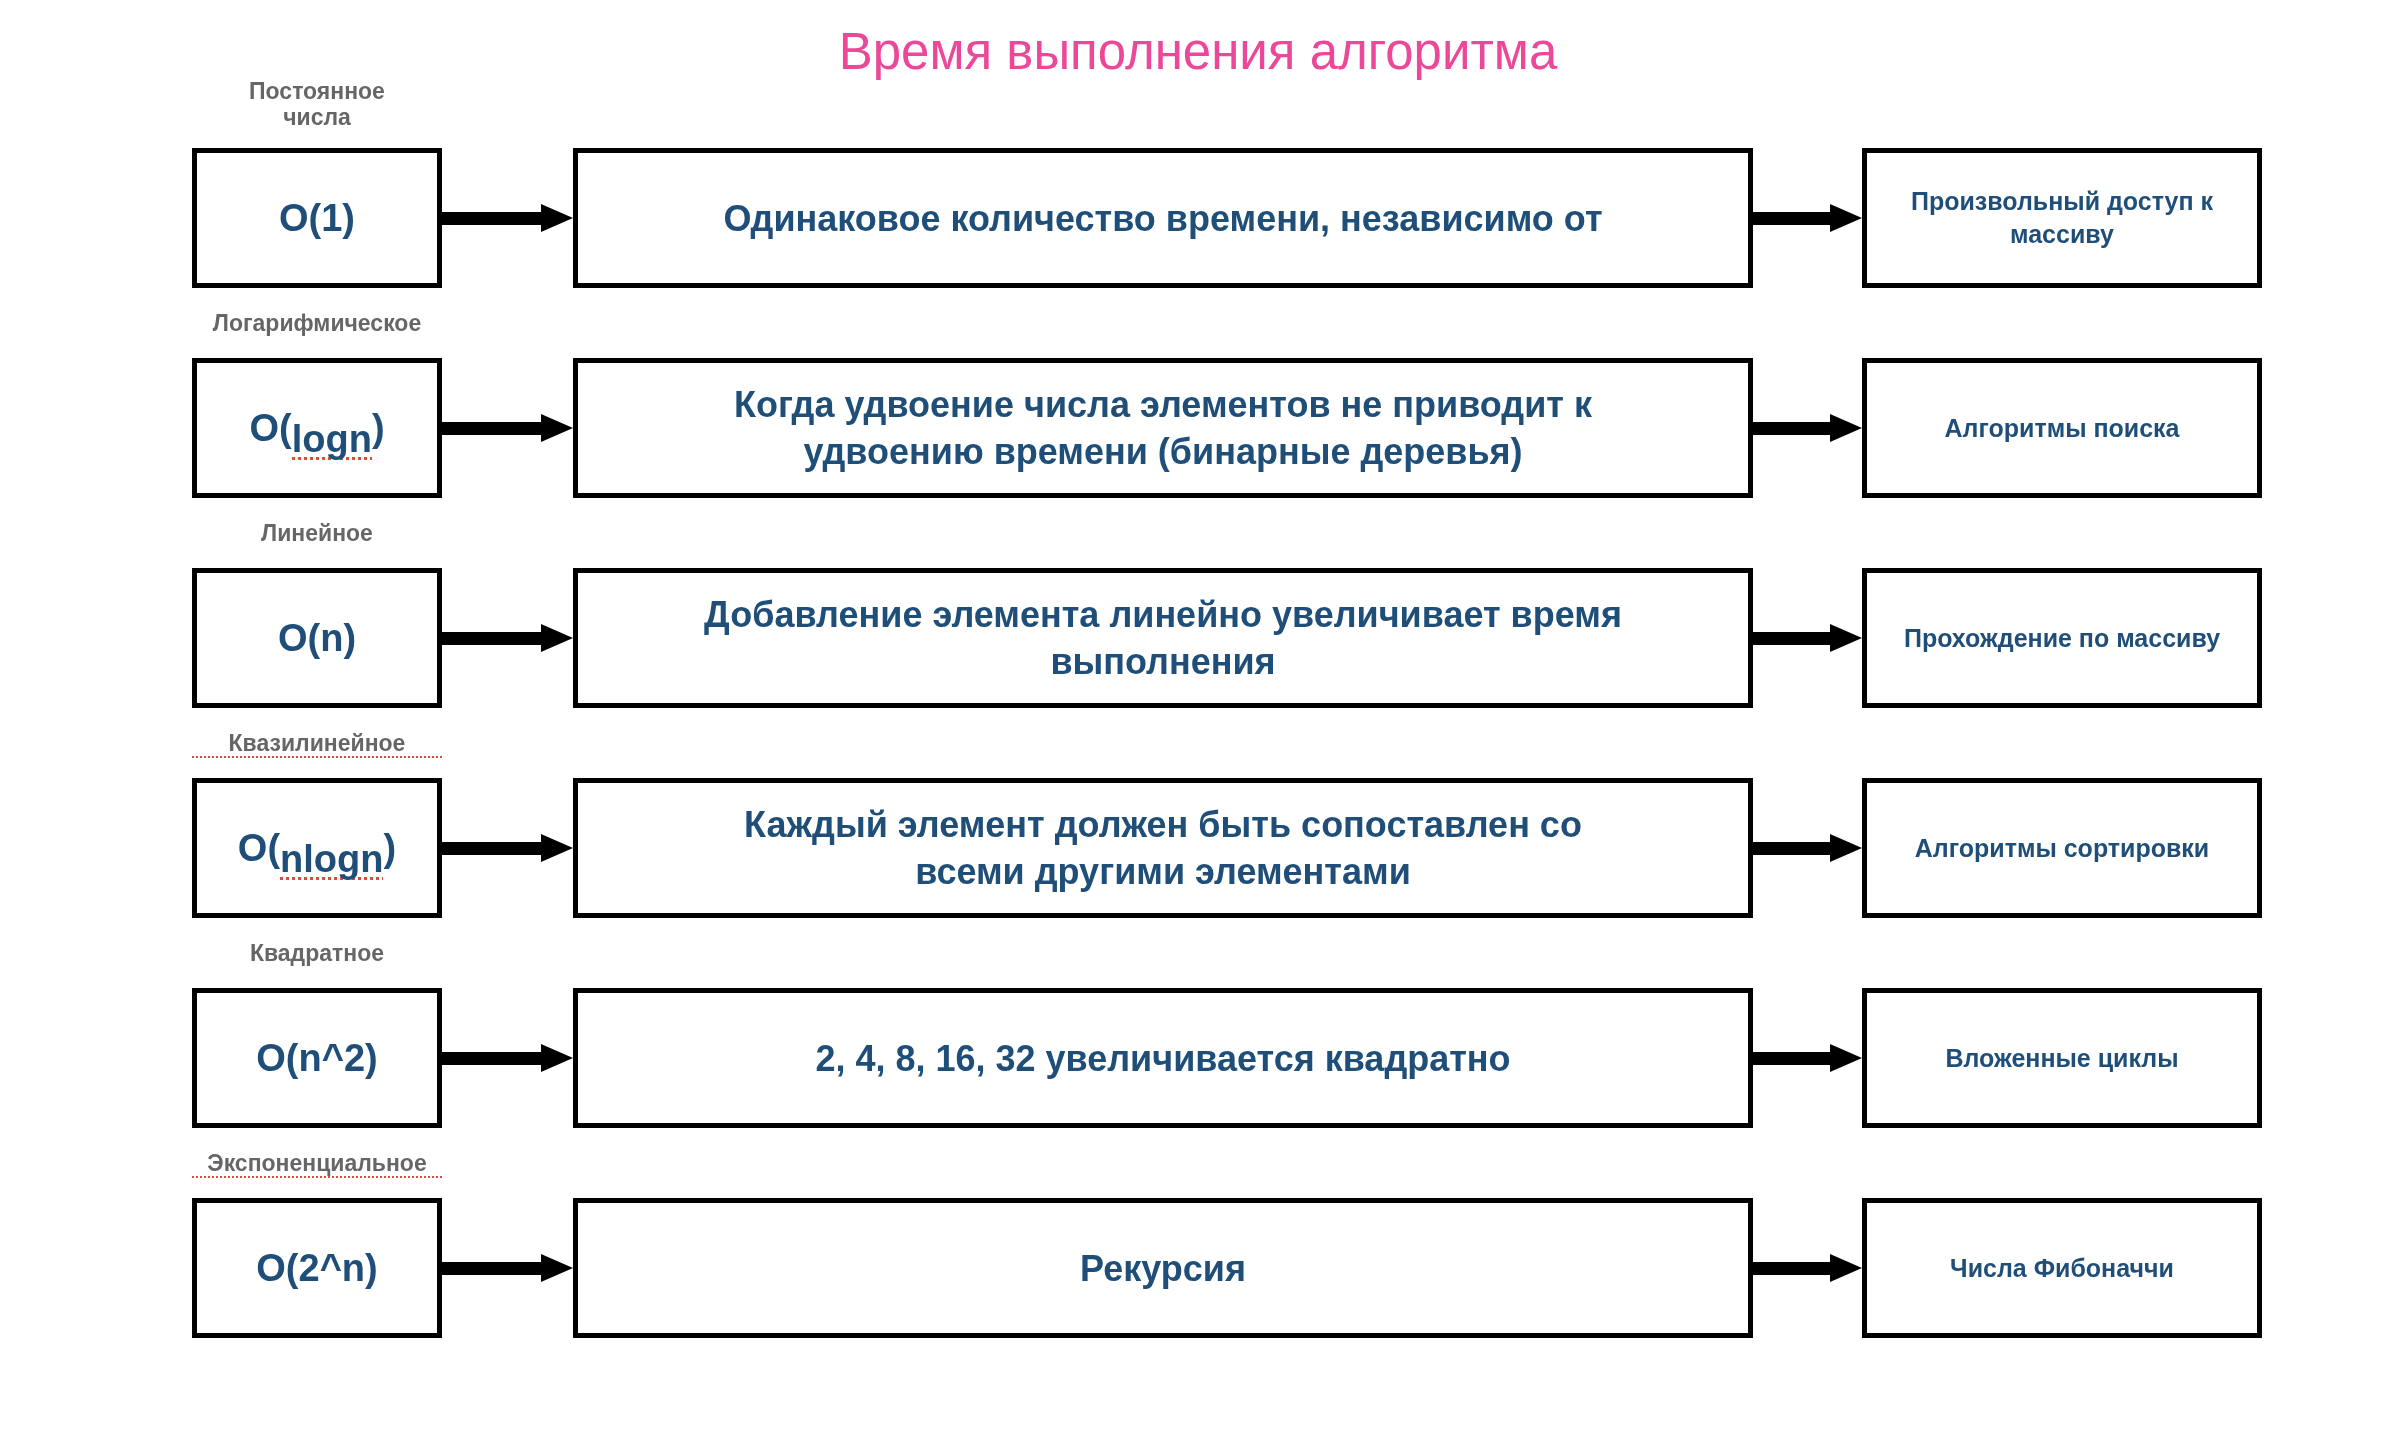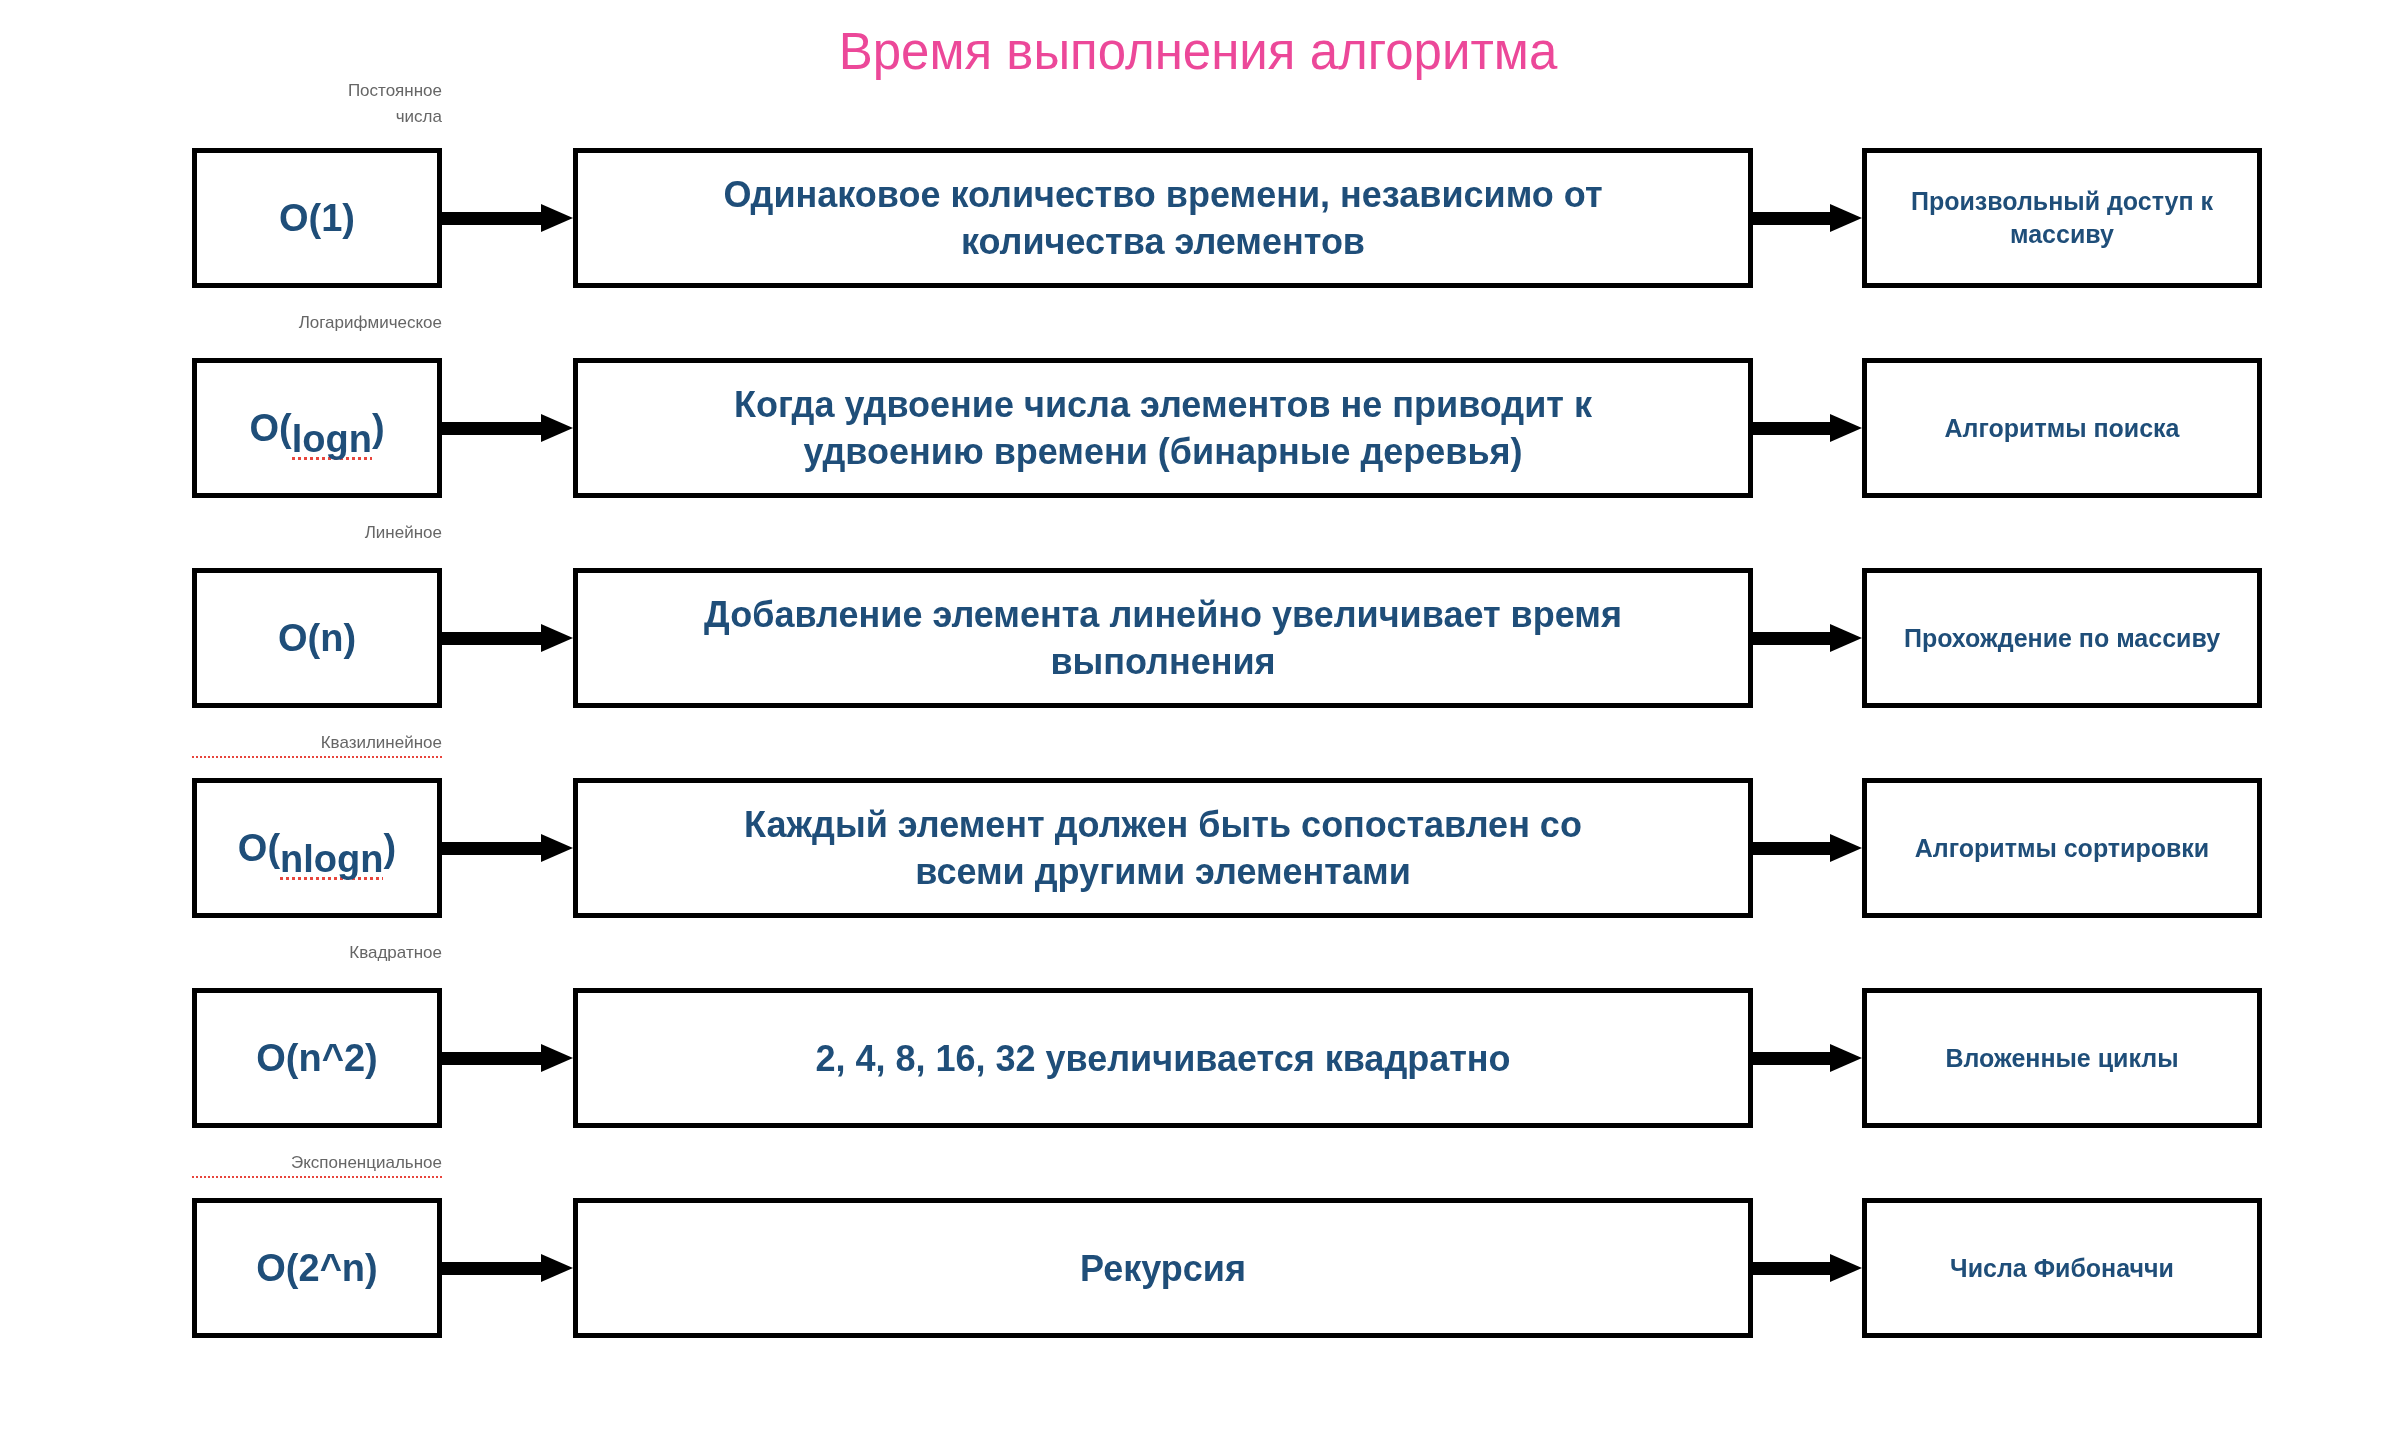--- a/index.html
+++ b/index.html
@@ -34,25 +34,25 @@
     width: 2396px;
     height: 210px;
   }
 
   
   .cat-label {
     position: absolute;
     left: 192px;
     width: 250px;
     top: 0px;
-    text-align: right;
-    font-size: 17px;
+    text-align: center;
+    font-size: 23px;
     line-height: 26px;
     color: #666666;
-    font-weight: 400;
+    font-weight: 700;
   }
   .cat-label.two-line { top: -22px; }
 
   .squiggle {
     background-image:
       repeating-linear-gradient(to right,
         #e8453c 0px, #e8453c 2px,
         rgba(0,0,0,0) 2px, rgba(0,0,0,0) 4px);
     background-repeat: repeat-x;
     background-size: 4px 2px;
@@ -164,21 +164,20 @@
       <div class="box box-left">
         <span>O(1)</span>
       </div>
       <div class="arrow arrow-1">
         <div class="shaft"></div>
         <div class="head"></div>
       </div>
       <div class="box box-mid">
         <div>
           <span>Одинаковое количество времени, независимо от</span>
-          <span>количества элементов</span>
         </div>
       </div>
       <div class="arrow arrow-2">
         <div class="shaft"></div>
         <div class="head"></div>
       </div>
       <div class="box box-right">
         <div>
           <span>Произвольный доступ к</span>
           <span>массиву</span>

